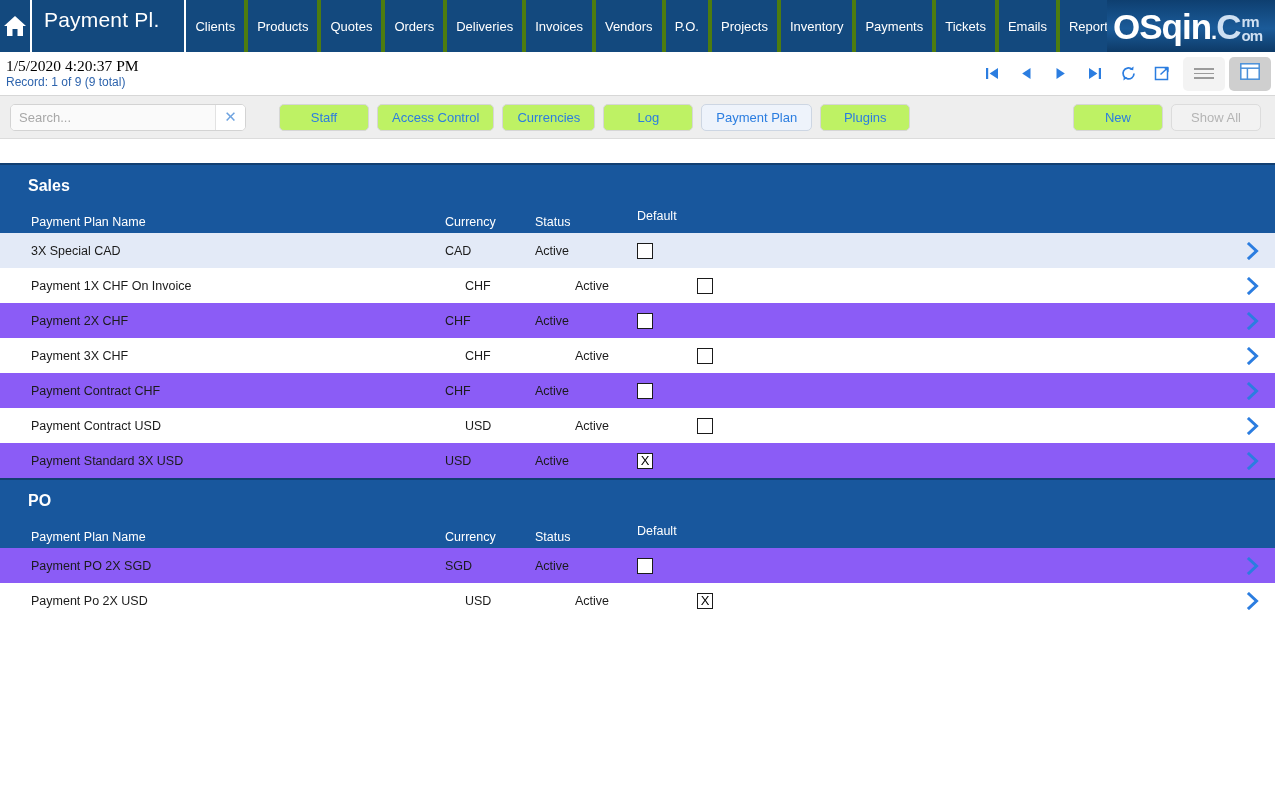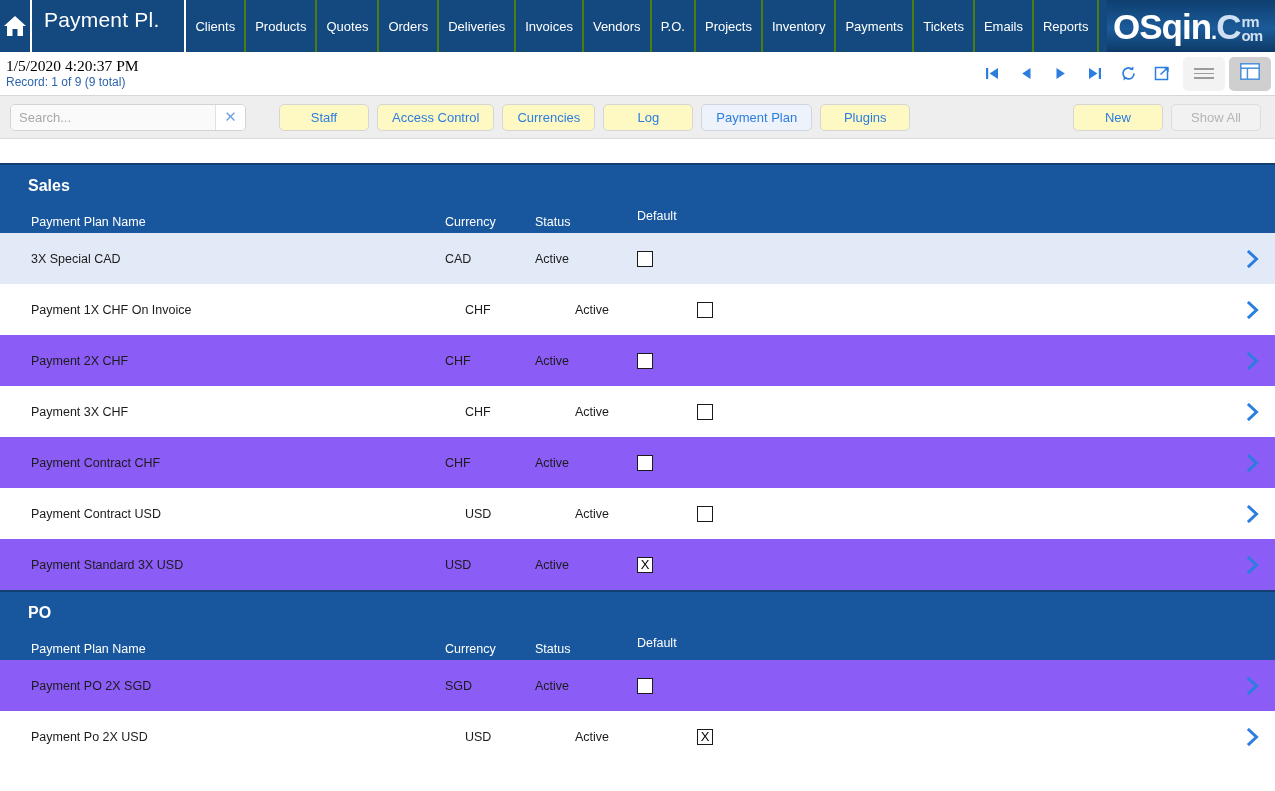--- a/index.html
+++ b/index.html
@@ -46,21 +46,21 @@
     flex: 0 0 auto;
     margin-left: 11px;
   }
   .nav-tab {
     display: flex;
     align-items: center;
     justify-content: center;
     padding: 0 9px;
     color: #ffffff;
     font-size: 13px;
-    border-left: 2px solid #4d7c0f;
+    border-left: 4px solid #4d7c0f;
     white-space: nowrap;
     cursor: pointer;
     min-width: 44px;
   }
   .nav-tab:first-child { border-left: 2px solid #ffffff; }
   .nav-tab.active {
     background: #ffffff;
     color: #3b7fd4;
     border-left: 2px solid #ffffff;
   }
@@ -185,21 +185,21 @@
     cursor: pointer;
     color: #6ea3e0;
     font-size: 15px;
   }
   .tbtn {
     height: 27px;
     min-width: 90px;
     padding: 0 14px;
     border: 1px solid #d6d6d6;
     border-radius: 5px;
-    background: #fef9c3;
+    background: #bef264;
     color: #2b7de0;
     font-size: 13px;
     font-family: "Liberation Sans", sans-serif;
     cursor: pointer;
     display: flex; align-items: center; justify-content: center;
     white-space: nowrap;
   }
   .tbtn.first { margin-left: 25px; }
   .tbtn.active { background: #eef3fb; border-color: #cdd6e3; }
   .tbtn.disabled { color: #b4b4b4; background: #f2f2f2; border-color: #dcdcdc; cursor: default; }
@@ -228,21 +228,21 @@
     display: flex;
     align-items: flex-end;
     height: 36px;
     padding-bottom: 4px;
     color: #ffffff;
     font-size: 12.5px;
   }
   .row {
     display: flex;
     align-items: center;
-    height: 51px;
+    height: 35px;
     font-size: 12.5px;
     color: #1b1b1b;
     cursor: pointer;
     position: relative;
   }
   .row.alt { background: #8b5cf6; }
   .row.plain { background: #ffffff; gap: 20px; }
   .row.selected { background: #e3eaf7; }
 
   .c-name { width: 445px; padding-left: 31px; }

